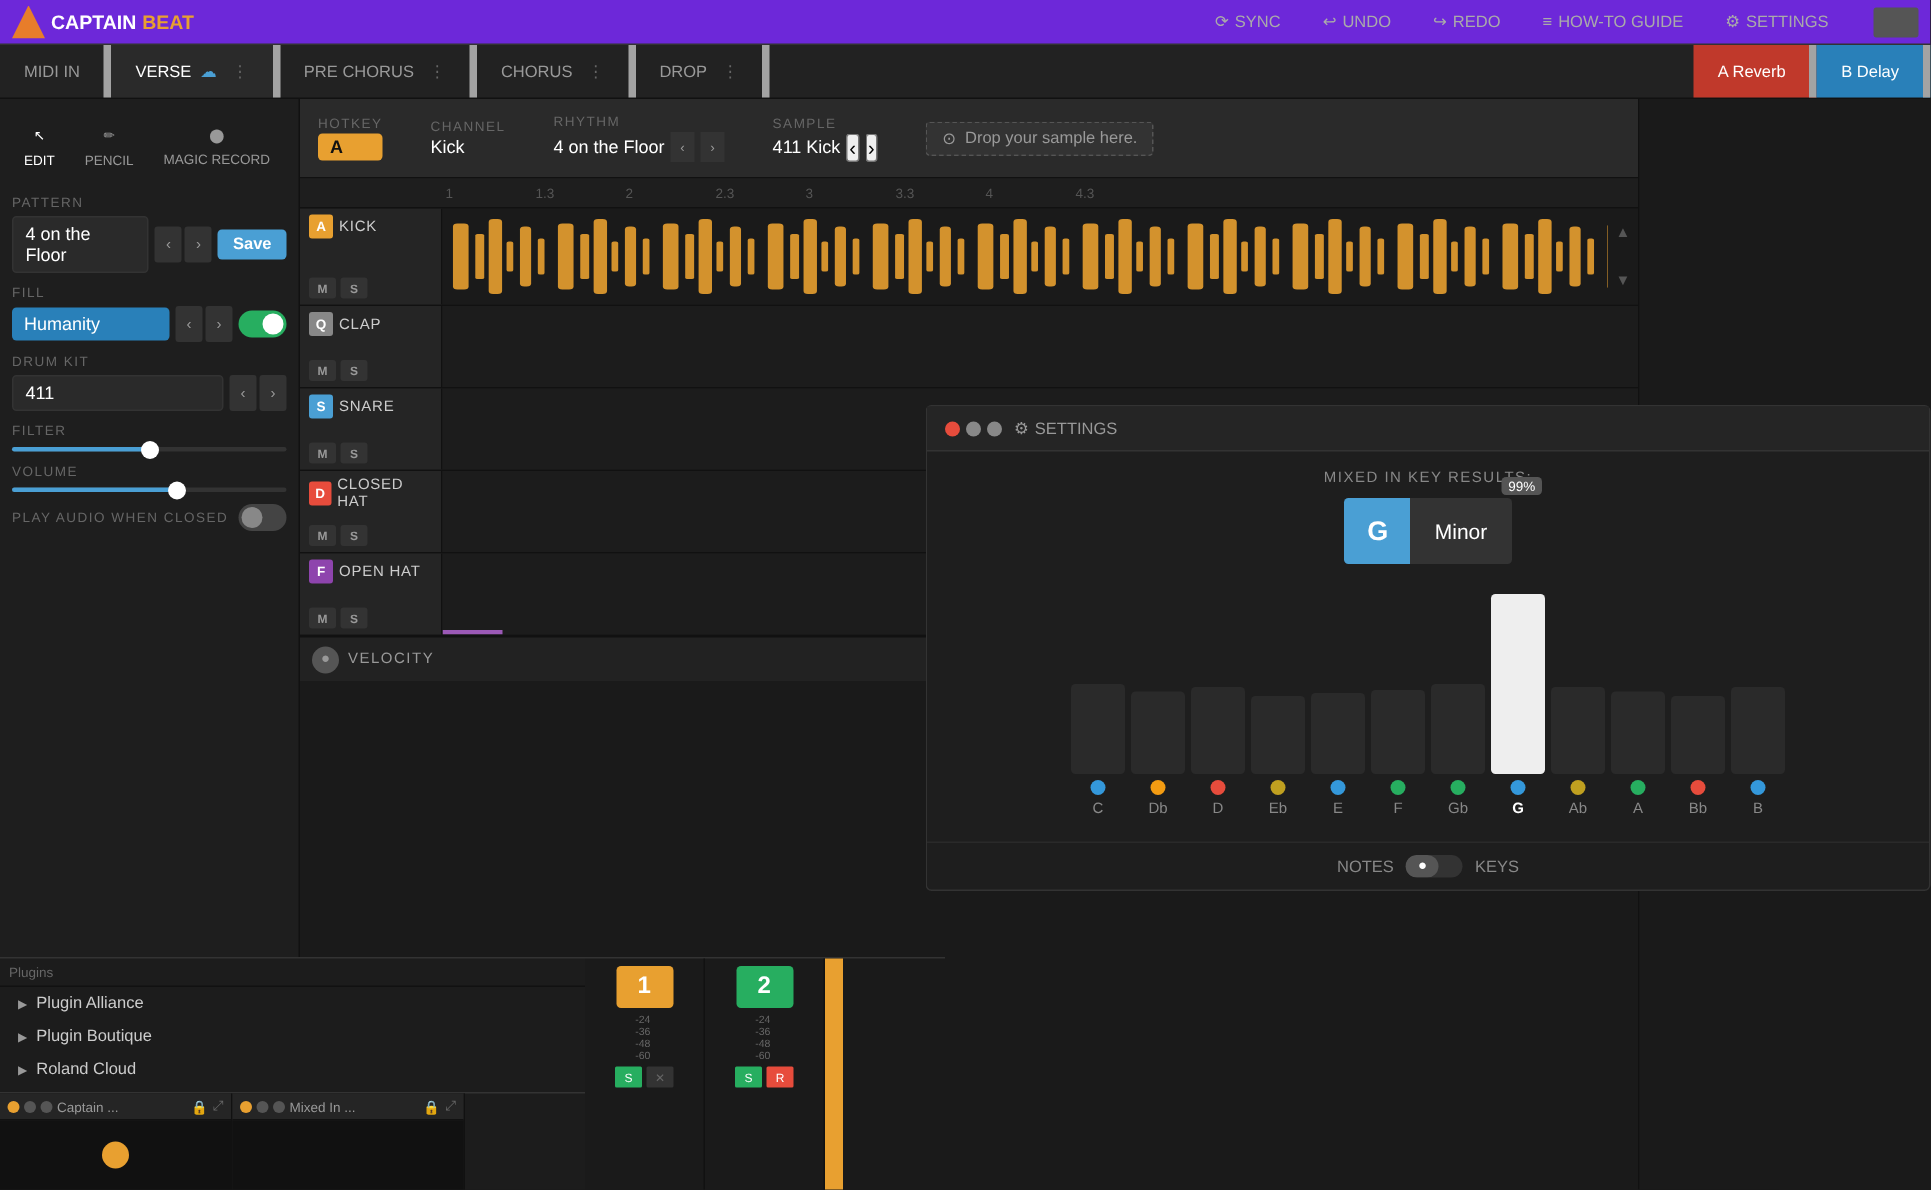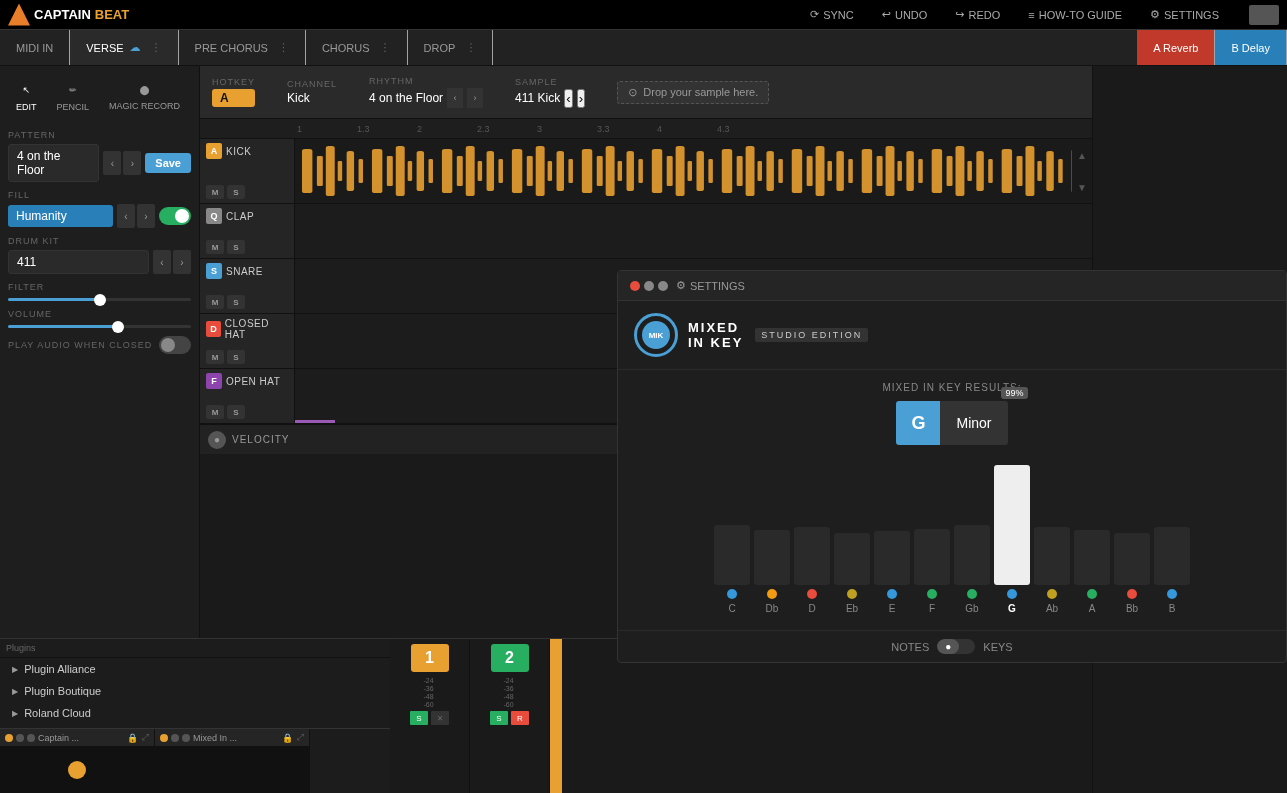--- a/index.html
+++ b/index.html
@@ -1,29 +1,29 @@
 <!DOCTYPE html>
 <html><head>
   <meta charset="utf-8">
   <style>
     * { box-sizing: border-box; margin: 0; padding: 0; }
     body { background: #1a1a1a; font-family: 'Arial', sans-serif; width: 1287px; height: 793px; overflow: hidden; color: #ccc; font-size: 12px; }
 
     
-    .top-bar { background: #000000; height: 30px; display: flex; align-items: center; padding: 0 8px; gap: 16px; border-bottom: 1px solid #333; }
+    .top-bar { background: #6d28d9; height: 30px; display: flex; align-items: center; padding: 0 8px; gap: 16px; border-bottom: 1px solid #333; }
     .logo { display: flex; align-items: center; gap: 4px; color: #fff; font-weight: bold; font-size: 14px; }
     .logo-icon { width: 22px; height: 22px; background: #e87d2a; clip-path: polygon(50% 0%, 0% 100%, 100% 100%); }
     .logo-captain { color: #fff; font-size: 13px; }
     .logo-beat { color: #e8a030; font-size: 13px; font-weight: bold; }
     .top-spacer { flex: 1; }
     .top-btn { display: flex; align-items: center; gap: 4px; color: #aaa; font-size: 11px; cursor: pointer; padding: 2px 6px; }
 
     
     .section-tabs { background: #222; height: 36px; display: flex; align-items: stretch; border-bottom: 1px solid #111; }
-    .section-tab { padding: 0 16px; display: flex; align-items: center; gap: 6px; color: #999; font-size: 11px; border-right: 1px solid #a3a3a3; cursor: pointer; position: relative; }
+    .section-tab { padding: 0 16px; display: flex; align-items: center; gap: 6px; color: #999; font-size: 11px; border-right: 5px solid #a3a3a3; cursor: pointer; position: relative; }
     .section-tab.active { background: #2a2a2a; color: #fff; }
     .section-tab .cloud-icon { color: #4a9fd4; }
     .section-tab .dot-menu { color: #666; margin-left: 4px; }
 
     
     .main-layout { display: flex; height: calc(793px - 30px - 36px); }
 
     
     .sidebar { width: 200px; background: #1e1e1e; border-right: 1px solid #111; padding: 8px; flex-shrink: 0; }
     .sidebar-tools { display: flex; gap: 4px; margin-bottom: 12px; }
@@ -496,32 +496,20 @@
       <div class="mik-dot mik-dot-red"></div>
       <div class="mik-dot" style="background:#888;"></div>
       <div class="mik-dot" style="background:#888;"></div>
     </div>
     <div class="mik-settings">
       <span>⚙</span>
       <span>SETTINGS</span>
     </div>
   </div>
 
-  <div style="display:flex;align-items:center;padding:12px 16px;border-bottom:1px solid #2a2a2a;">
-    <div class="mik-logo-circle">
-      <div class="mik-logo-inner">
-        <span style="color:#fff;font-size:8px;font-weight:bold;">MIK</span>
-      </div>
-    </div>
-    <div class="mik-brand" style="margin-left:10px;">
-      <span class="mik-brand-main">MIXED</span>
-      <span class="mik-brand-main">IN KEY</span>
-    </div>
-    <div class="mik-edition" style="margin-left:12px;">STUDIO EDITION</div>
-  </div>
 
   <div class="mik-results-label">MIXED IN KEY RESULTS:</div>
 
   <div class="mik-key-display">
     <div style="position:relative;display:inline-flex;">
       <div class="mik-key-box">G</div>
       <div style="position:absolute;top:-14px;right:-20px;background:#555;color:#fff;font-size:9px;padding:1px 4px;border-radius:3px;">99%</div>
       <div class="mik-key-name">Minor</div>
     </div>
   </div>

